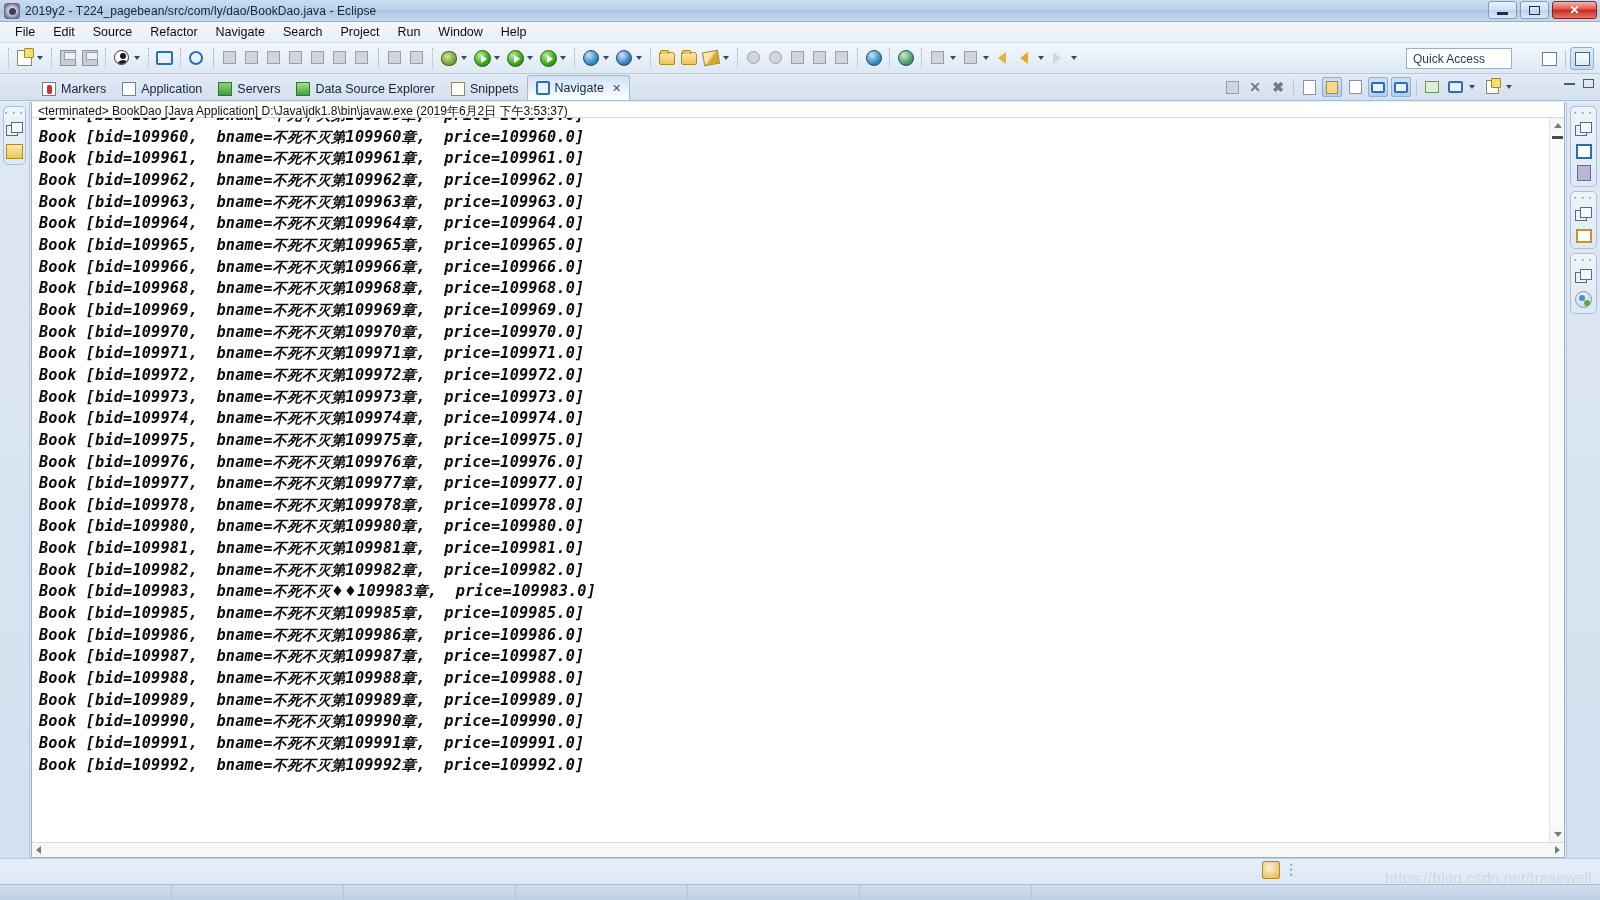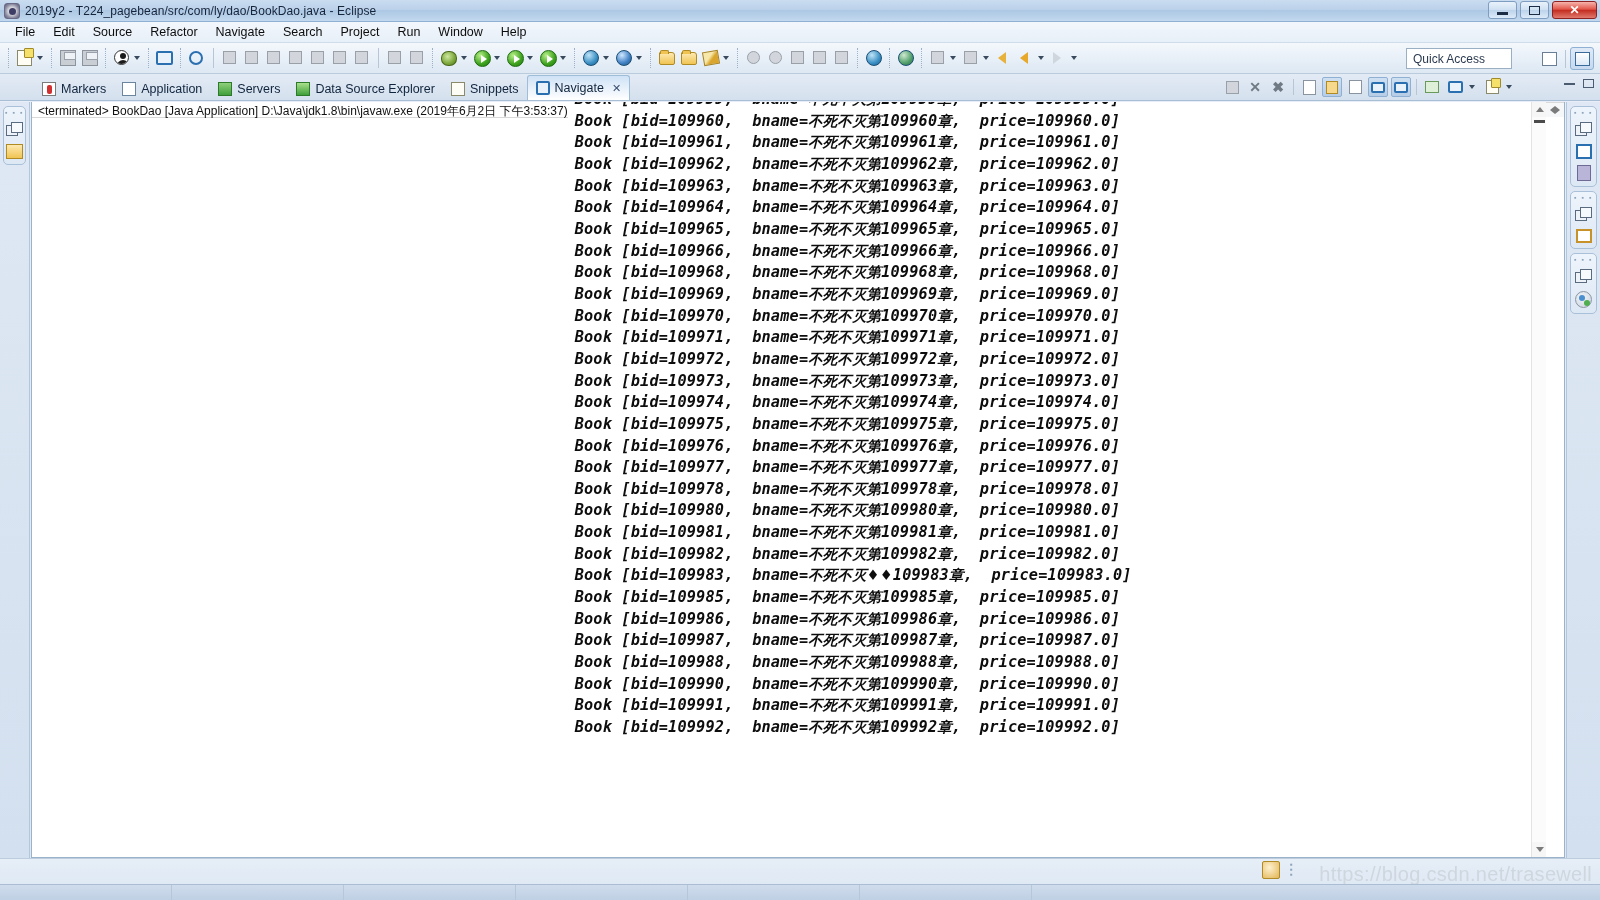--- a/index.html
+++ b/index.html
@@ -220,21 +220,21 @@
   .fvi-balls:before{content:"";position:absolute;left:3px;top:3px;width:6px;height:6px;border-radius:50%;background:#4a8fd0;}
   .fvi-balls:after{content:"";position:absolute;left:8px;top:8px;width:6px;height:6px;border-radius:50%;background:#4fae4f;}
 
   
   .console-wrap {
     position: absolute;
     left: 31px; top: 102px; right: 35px; bottom: 42px;
     background: #ffffff;
     border: 1px solid #9ab2ca;
     border-top: none;
-    display: flex; flex-direction: row; justify-content: center;
+    display: flex; flex-direction: column; justify-content: center;
   }
   .terminated-line {
     height: 16px;
     font-size: 12px; color: #111;
     padding: 1px 0 0 6px;
     white-space: nowrap;
     background:#fff;
     border-bottom: 1px solid #d8d8d8;
     font-family: "Liberation Sans", sans-serif;
   }
@@ -299,21 +299,21 @@
   .status-inner {
     position: relative; height: 24px;
     display:flex; align-items:center;
     padding-left: 8px;
   }
   .st-icon { position:absolute; left: 1262px; top: 2px; width:18px;height:18px;
     background: radial-gradient(circle at 40% 35%,#fdf1cf,#e3b555); border:1px solid #b08a22; border-radius:2px;}
   .st-dots { position:absolute; left:1290px; top:3px; color:#8ea4bb; font-size:8px; line-height:5px;}
   .watermark {
     position:absolute; right: 8px; bottom: 14px;
-    font-size: 20px; color: #cfd6de;
+    font-size: 15px; color: #cfd6de;
     font-family: "Liberation Sans", sans-serif;
     letter-spacing: 0.3px;
   }
   .taskbar-strip {
     position:absolute; left:0; right:0; bottom:0; height:16px;
     background: linear-gradient(180deg,#cfdcec,#bfd0e4);
     border-top: 1px solid #aabdd2;
     display:flex; gap:2px; padding-left:2px;
   }
   .tb-cell { flex:1; max-width:170px; border-right:1px solid #b6c7da;}
@@ -620,20 +620,21 @@
           <div class="cline">Book [bid=109977,  bname=<span class="cjk">不死不灭第</span>109977<span class="cjk">章</span>,  price=109977.0]</div>
           <div class="cline">Book [bid=109978,  bname=<span class="cjk">不死不灭第</span>109978<span class="cjk">章</span>,  price=109978.0]</div>
           <div class="cline">Book [bid=109980,  bname=<span class="cjk">不死不灭第</span>109980<span class="cjk">章</span>,  price=109980.0]</div>
           <div class="cline">Book [bid=109981,  bname=<span class="cjk">不死不灭第</span>109981<span class="cjk">章</span>,  price=109981.0]</div>
           <div class="cline">Book [bid=109982,  bname=<span class="cjk">不死不灭第</span>109982<span class="cjk">章</span>,  price=109982.0]</div>
           <div class="cline">Book [bid=109983,  bname=<span class="cjk">不死不灭♦♦</span>109983<span class="cjk">章</span>,  price=109983.0]</div>
           <div class="cline">Book [bid=109985,  bname=<span class="cjk">不死不灭第</span>109985<span class="cjk">章</span>,  price=109985.0]</div>
           <div class="cline">Book [bid=109986,  bname=<span class="cjk">不死不灭第</span>109986<span class="cjk">章</span>,  price=109986.0]</div>
           <div class="cline">Book [bid=109987,  bname=<span class="cjk">不死不灭第</span>109987<span class="cjk">章</span>,  price=109987.0]</div>
           <div class="cline">Book [bid=109988,  bname=<span class="cjk">不死不灭第</span>109988<span class="cjk">章</span>,  price=109988.0]</div>
+          <div class="cline">Book [bid=109989,  bname=<span class="cjk">不死不灭第</span>109989<span class="cjk">章</span>,  price=109989.0]</div>
           <div class="cline">Book [bid=109990,  bname=<span class="cjk">不死不灭第</span>109990<span class="cjk">章</span>,  price=109990.0]</div>
           <div class="cline">Book [bid=109991,  bname=<span class="cjk">不死不灭第</span>109991<span class="cjk">章</span>,  price=109991.0]</div>
           <div class="cline">Book [bid=109992,  bname=<span class="cjk">不死不灭第</span>109992<span class="cjk">章</span>,  price=109992.0]</div>
         </div>
       <div class="vscroll">
         <div class="vsb-btn">
             <span class="vsb-tri-up"></span>
           </div>
         <div class="vsb-thumb"></div>
         <div class="vsb-btn">

